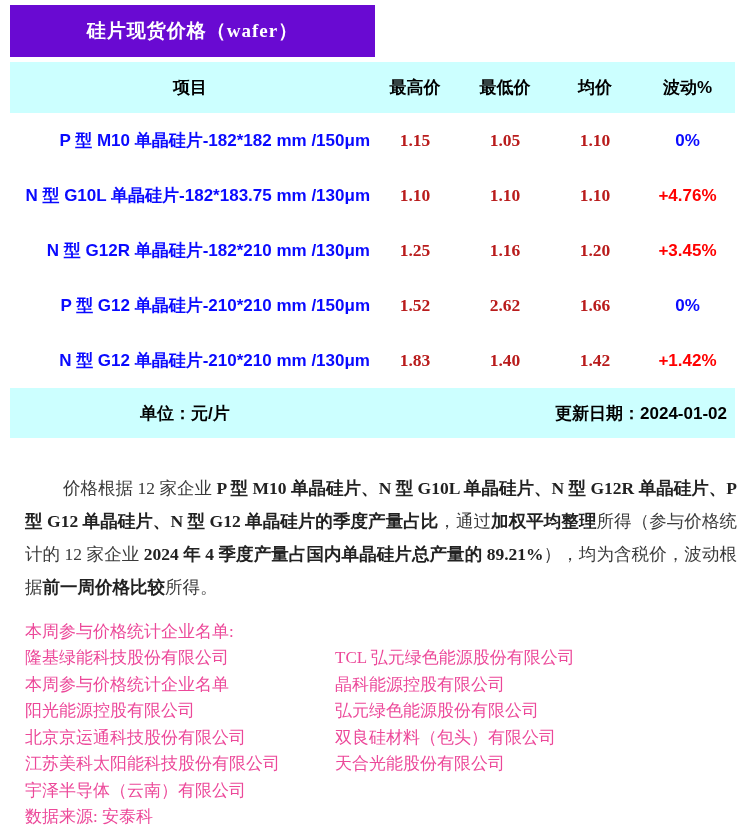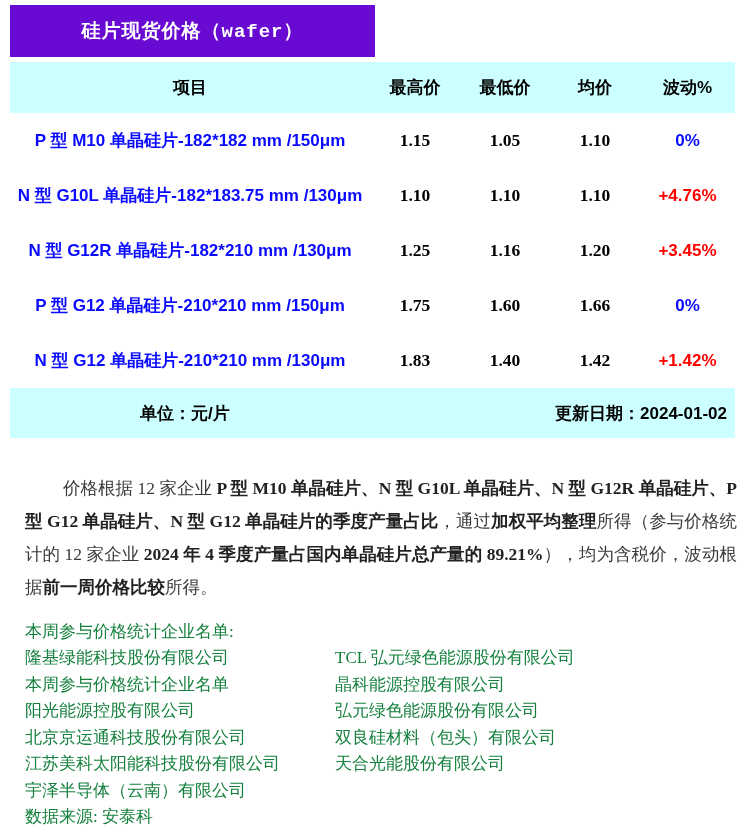--- a/index.html
+++ b/index.html
@@ -21,21 +21,21 @@
     background: #690ad2;
     display: flex;
     align-items: center;
     justify-content: center;
   }
   .banner-title {
     color: #ffffff;
     font-size: 19px;
     font-weight: bold;
     letter-spacing: 1px;
-    font-family: Liberation Mono, monospace;
+    font-family: Liberation Serif, serif;
   }
 
   
   .price-table { margin: 5px 0 5px 10px; width: 725px; }
   .trow {
     display: grid;
     grid-template-columns: 360px 90px 90px 90px 95px;
     align-items: center;
   }
   .thead { background: #ccffff; height: 51px; }
@@ -45,23 +45,24 @@
     color: #000000;
     text-align: center;
   }
   .drow { height: 55px; background: #ffffff; }
   .cell { text-align: center; }
   .cell.item {
     color: #0a0aff;
     font-weight: bold;
     font-size: 17px;
     font-family: "Liberation Sans", sans-serif;
+    text-align: right;
   }
   .cell.num {
-    color: #000000;
+    color: #b91c1c;
     font-weight: bold;
     font-size: 17.5px;
     font-family: "Liberation Serif", serif;
   }
   .cell.chg { font-weight: bold; font-size: 17px; }
   .chg.flat { color: #0a0aff; }
   .chg.up { color: #ff0000; }
 
   .tfoot {
     background: #ccffff;
@@ -87,21 +88,21 @@
     text-align: justify;
     text-indent: 38px;
   }
   .note b { color: #222222; }
 
   
   .companies {
     margin: 14px 0 15px 25px;
     font-family: "Liberation Serif", serif;
     font-size: 17px;
-    color: #15803d;
+    color: #ec4899;
   }
   .companies-title { line-height: 27px; }
   .companies-grid {
     display: grid;
     grid-template-columns: 310px auto;
   }
   .companies-grid .col div { line-height: 26.5px; }
   .source { line-height: 26.5px; }
 </style>
 </head>
@@ -142,22 +143,22 @@
     <div class="trow drow">
       <div class="cell item">N 型 G12R 单晶硅片-182*210 mm /130μm</div>
       <div class="cell num">1.25</div>
       <div class="cell num">1.16</div>
       <div class="cell num">1.20</div>
       <div class="cell chg up">+3.45%</div>
     </div>
 
     <div class="trow drow">
       <div class="cell item">P 型 G12 单晶硅片-210*210 mm /150μm</div>
-      <div class="cell num">1.75</div>
-      <div class="cell num">1.60</div>
+      <div class="cell num">1.52</div>
+      <div class="cell num">2.62</div>
       <div class="cell num">1.66</div>
       <div class="cell chg flat">0%</div>
     </div>
 
     <div class="trow drow">
       <div class="cell item">N 型 G12 单晶硅片-210*210 mm /130μm</div>
       <div class="cell num">1.83</div>
       <div class="cell num">1.40</div>
       <div class="cell num">1.42</div>
       <div class="cell chg up">+1.42%</div>

